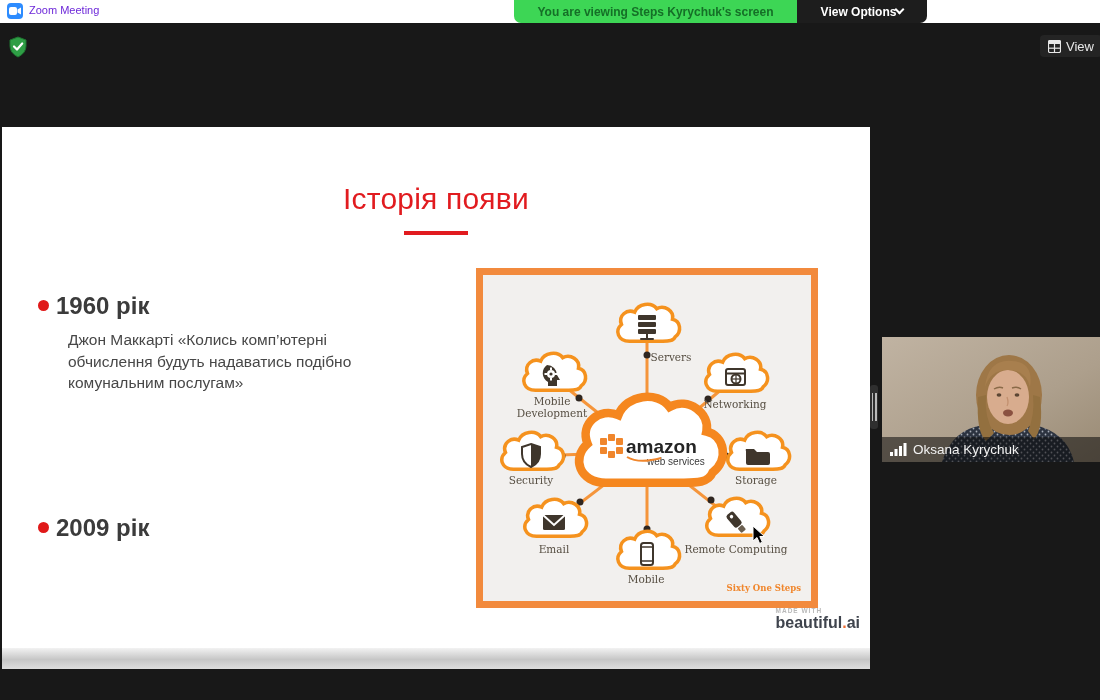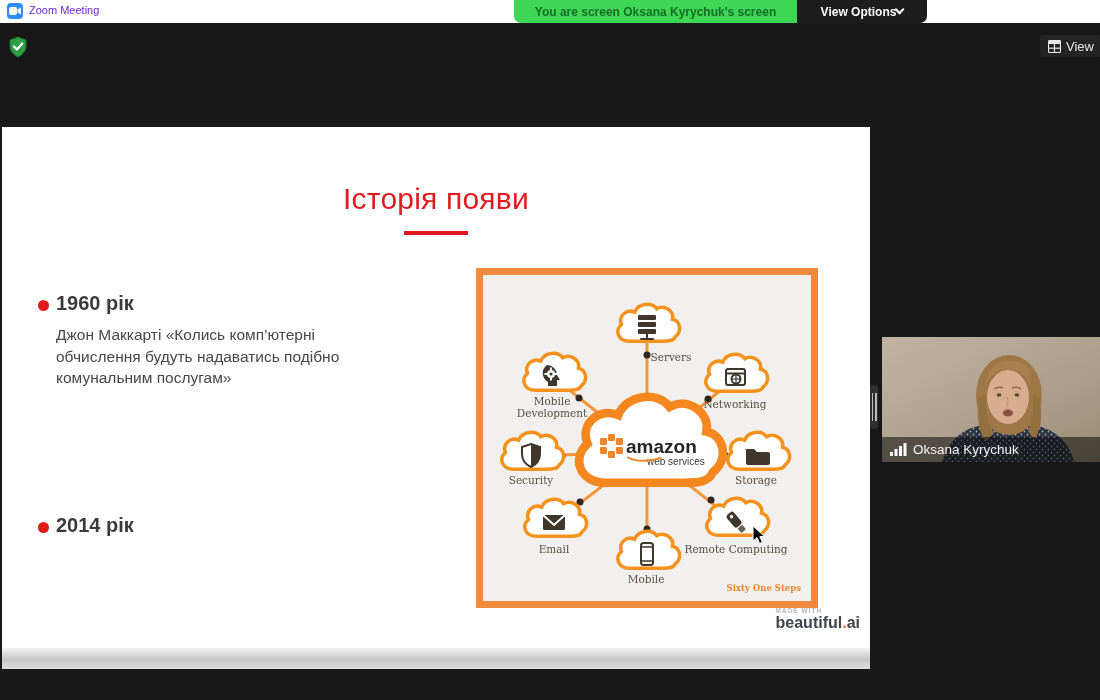--- a/index.html
+++ b/index.html
@@ -31,23 +31,23 @@
   #slide { position:absolute; left:2px; top:127px; width:868px; height:521px; background:#ffffff; z-index:2; }
   #slide-bottom-strip { position:absolute; left:2px; top:648px; width:868px; height:21px;
     background:linear-gradient(180deg,#f2f2f2 0%,#c6c6c6 55%,#dedede 100%); z-index:2; }
   #slide-title { position:absolute; left:0; top:55px; width:100%; text-align:center;
     font-size:30px; font-weight:normal; color:#e11b1f; letter-spacing:0.2px; }
   #title-underline { position:absolute; left:402px; top:104px; width:64px; height:4px; background:#e11b1f; }
 
   .bullet { position:absolute; left:36px; display:flex; }
   .bullet .dot { width:11px; height:11px; border-radius:50%; background:#e01919; margin-top:8px; flex:none; }
   .bullet .btxt { margin-left:7px; }
-  .bullet .year { font-size:20px; font-weight:bold; color:#3b3b3b; margin-bottom:9px; }
+  .bullet .year { font-size:24px; font-weight:bold; color:#3b3b3b; margin-bottom:9px; }
   .bullet .body { font-size:15.5px; color:#474747; line-height:21.5px; }
-  #bullet-1 { top:165px; } #bullet-1 .body { width:315px; }
+  #bullet-1 { top:165px; } #bullet-1 .body { width:315px;margin-left:12px; }
   #bullet-2 { top:286px; } #bullet-2 .body { width:340px; }
   #bullet-3 { top:387px; } #bullet-3 .body { width:352px; }
 
   #made-with { position:absolute; right:10px; top:480px; text-align:left; }
   #made-with .mw { font-size:6.5px; letter-spacing:1px; color:#b9b9b9; font-weight:bold; }
   #made-with .brand { font-size:16px; font-weight:bold; color:#3f444d; line-height:18px; }
   #made-with .brand .dot { color:#f06d32; }
 
   
   #diagram { position:absolute; left:476px; top:268px; z-index:3; }
@@ -74,21 +74,21 @@
   <span id="app-icon">
     <svg width="12" height="8" viewBox="0 0 12 8">
         <rect x="0" y="0" width="8" height="8" rx="2" fill="#fff"></rect>
         <path d="M8.5 2.5 L12 0.5 V7.5 L8.5 5.5 Z" fill="#fff"></path>
       </svg>
   </span>
   <span id="window-title">Zoom Meeting</span>
 </div>
 
 <div id="banner-group">
-  <div id="share-banner">You are screen Oksana Kyrychuk's screen</div>
+  <div id="share-banner">You are viewing Steps Kyrychuk's screen</div>
   <div id="view-options">
     <span>View Options</span>
     <span class="chev"></span>
   </div>
 </div>
 
 <div id="security-shield">
   <svg width="20" height="22" viewBox="0 0 20 22">
     <path d="M10 1 L18 4 V10 Q18 17 10 21 Q2 17 2 10 V4 Z" fill="#2e9e45" stroke="#1f7531" stroke-width="1"></path>
     <path d="M6 10.5 L9 13.5 L14.2 7.5" fill="none" stroke="#ffffff" stroke-width="2.2" stroke-linecap="round" stroke-linejoin="round"></path>
@@ -112,21 +112,21 @@
   <div class="bullet" id="bullet-1">
     <span class="dot"></span>
     <div class="btxt">
       <div class="year">1960 рік</div>
       <div class="body">Джон Маккарті «Колись комп’ютерні обчислення будуть надаватись подібно комунальним послугам»</div>
     </div>
   </div>
   <div class="bullet" id="bullet-3">
     <span class="dot"></span>
     <div class="btxt">
-      <div class="year">2014 рік</div>
+      <div class="year">2009 рік</div>
     </div>
   </div>
 
   <div id="made-with">
     <div class="mw">MADE WITH</div>
     <div class="brand"><span>beautiful</span><span class="dot">.</span><span>ai</span></div>
   </div>
 </div>
 <div id="slide-bottom-strip"></div>
 

